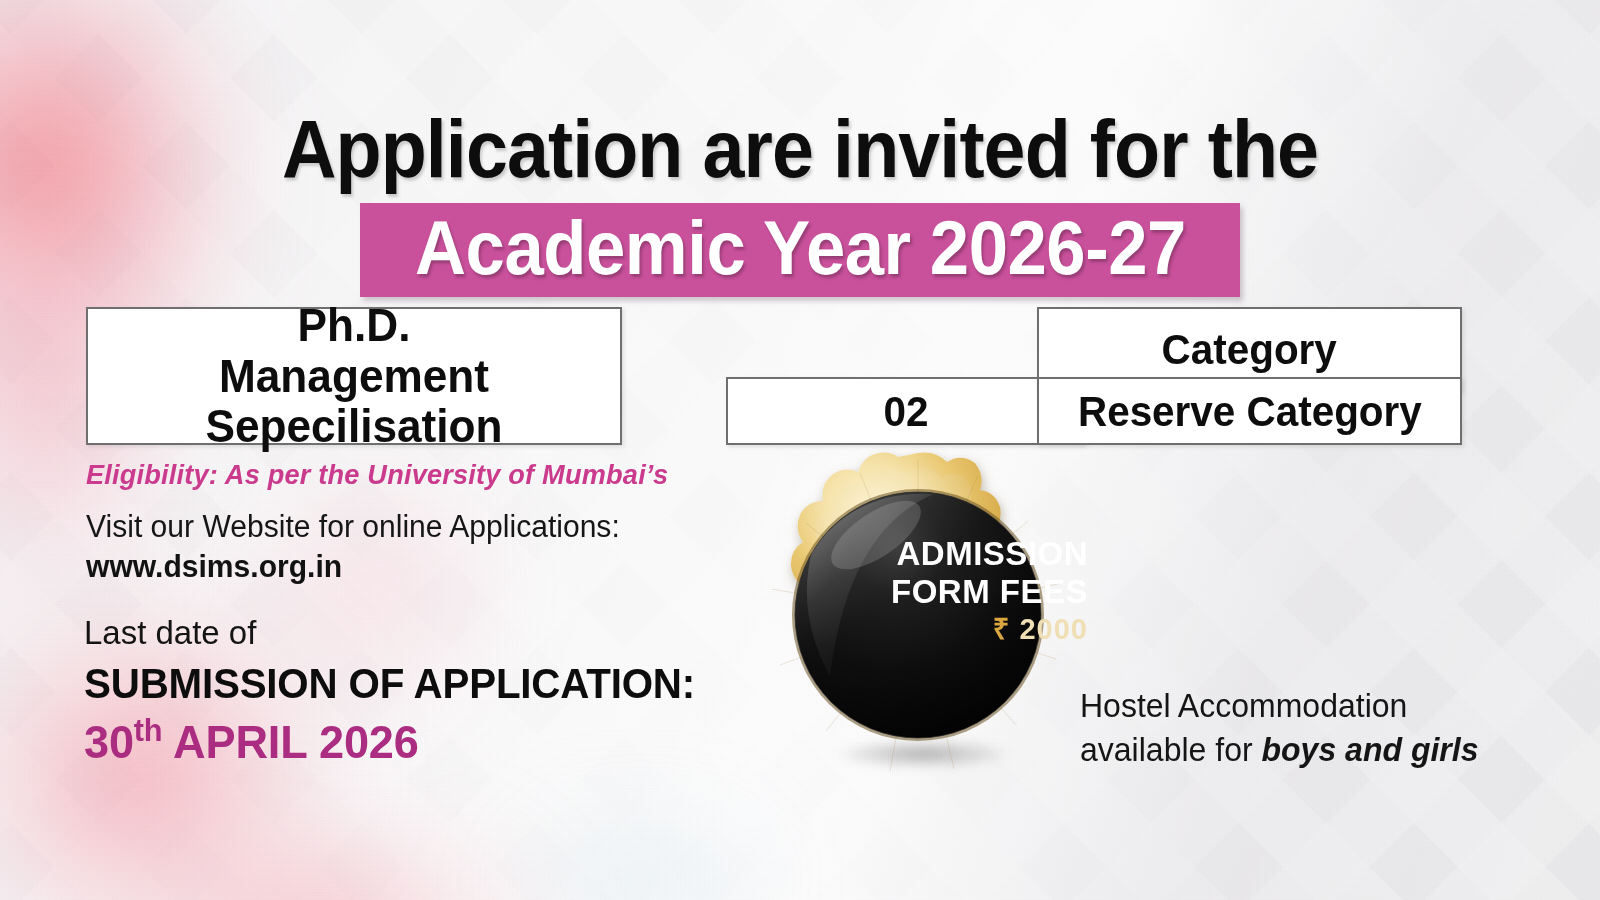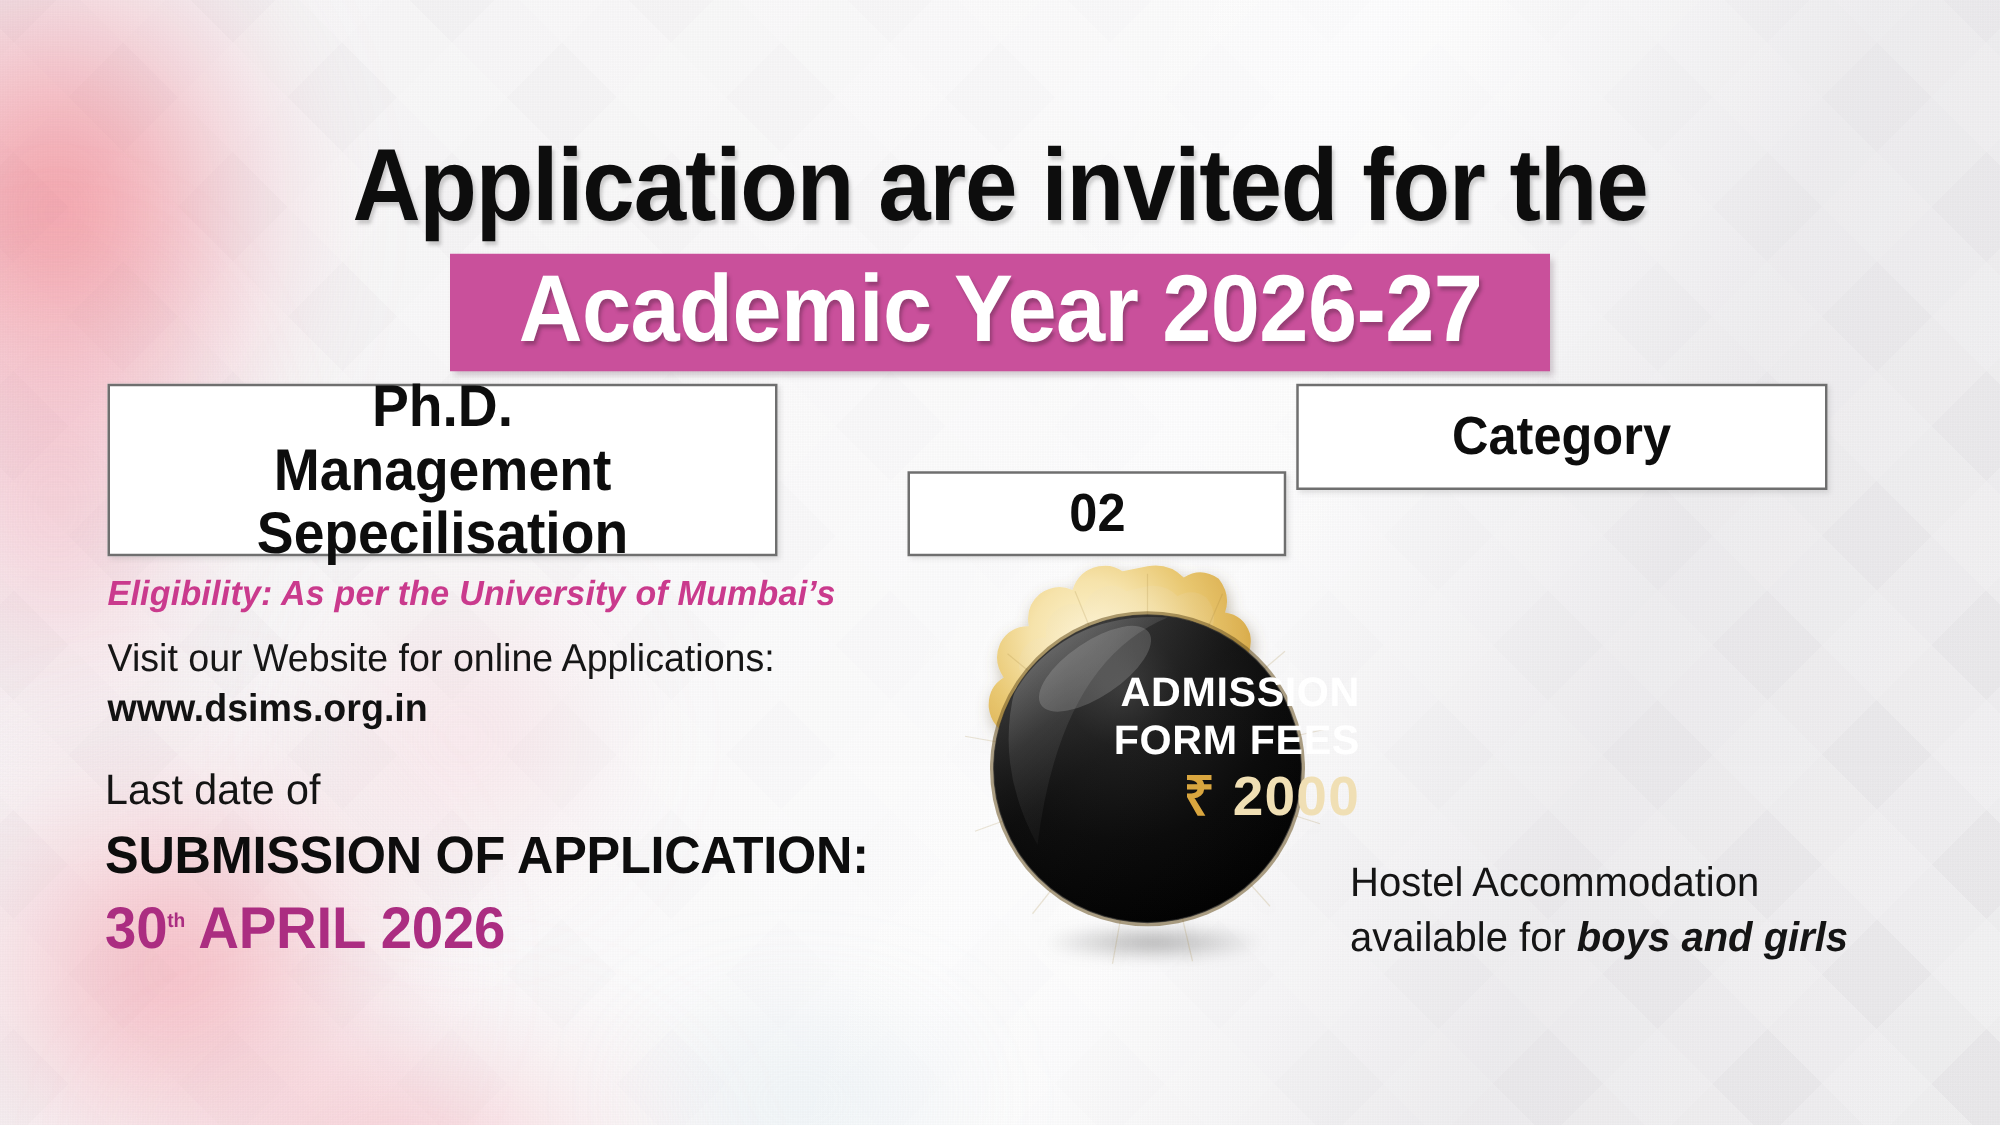--- a/index.html
+++ b/index.html
@@ -128,21 +128,21 @@
     text-align: center;
     line-height: 1.08;
     transform: scaleX(0.94);
     display: inline-block;
   }
   .cell-course { left: 0; top: 0; width: 536px; height: 138px; }
   .cell-course .cell-text { font-size: 47px; }
   .cell-course .cell-text .small { display:block; font-size: 47px; }
 
   .cell-vs-head  { left: 640px; top: 0;   width: 307px; height: 66px; }
-  .cell-vs-value { left: 640px; top: 70px; width: 303px; height: 68px; }
+  .cell-vs-value { left: 640px; top: 70px; width: 359px; height: 68px; }
   .cell-cat-head  { left: 951px; top: 0;   width: 425px; height: 85px; }
   .cell-cat-value { left: 951px; top: 70px; width: 425px; height: 68px; }
   .cell-vs-head .cell-text, .cell-cat-head .cell-text { font-size: 43px; }
   .cell-vs-value .cell-text, .cell-cat-value .cell-text { font-size: 43px; }
 
   
   .eligibility {
     position: absolute;
     left: 86px;
     top: 459px;
@@ -207,21 +207,21 @@
     top: 714px;
     font-family: "Liberation Sans Narrow", "Liberation Sans", sans-serif;
     font-weight: 700;
     font-size: 47px;
     color: #ab2d81;
     letter-spacing: -0.2px;
     transform: scaleX(0.96);
     transform-origin: left center;
   }
   .deadline sup {
-    font-size: 16px;
+    font-size: 32px;
     vertical-align: super;
     line-height: 0;
   }
 
   
   .hostel {
     position: absolute;
     left: 1080px;
     top: 684px;
     width: 440px;
@@ -266,21 +266,21 @@
     font-weight: 700;
     font-size: 33px;
     line-height: 1.16;
     color: #ffffff;
     letter-spacing: .5px;
   }
   .badge-amount {
     margin-top: 2px;
     font-family: "Liberation Sans", sans-serif;
     font-weight: 700;
-    font-size: 44px;
+    font-size: 29px;
     line-height: 1.1;
     color: #f0dfb4;
     letter-spacing: 1px;
   }
   .badge-amount .rupee { color: #d9a63f; font-weight: 700; }
 </style>
 </head>
 <body>
 
 <div id="poster">
@@ -314,20 +314,23 @@
           <span class="small">Management Sepecilisation</span>
         </span>
       </div>
 
       <div class="cell cell-vs-value">
         <span class="cell-text">02</span>
       </div>
 
       <div class="cell cell-cat-head">
         <span class="cell-text">Category</span>
+      </div>
+      <div class="cell cell-cat-value">
+        <span class="cell-text">Reserve Category</span>
       </div>
 
     </div>
 
     <div class="eligibility">Eligibility: As per the University of Mumbai’s</div>
     <div class="visit-line">Visit our Website for online Applications:</div>
     <div class="website">www.dsims.org.in</div>
 
     <div class="lastdate-label">Last date of</div>
     <div class="submission">SUBMISSION OF APPLICATION:</div>

